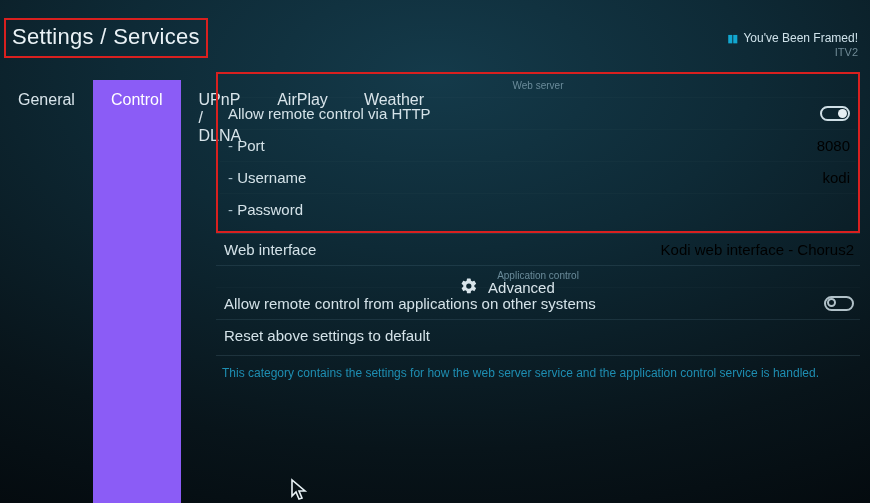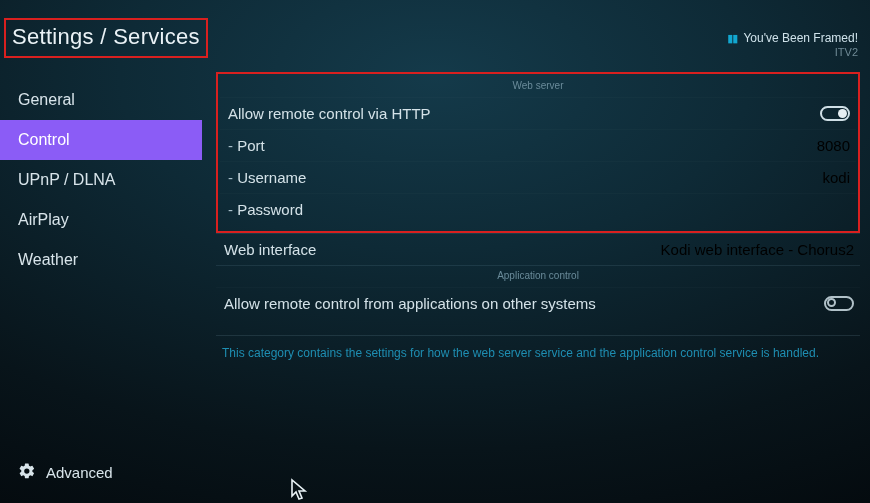--- a/index.html
+++ b/index.html
@@ -36,21 +36,21 @@
   }
   .now-playing { text-align: right; padding-top: 4px; }
   .np-line1 { font-size: 12px; color: #cfe2ea; display:flex; align-items:center; justify-content:flex-end; gap:4px; }
   .np-line2 { font-size: 11px; color: #6f8a96; margin-top:1px; }
   .pause-icon { color:#12a7d0; font-size:11px; letter-spacing:-1px; margin-right:2px; }
   .clock { font-size: 30px; font-weight: 300; color: #e8f1f5; letter-spacing: 1px; }
   .body-area { display: flex; height: 445px; }
   .sidebar {
     width: 202px;
     display: flex;
-    flex-direction: column;
+    flex-direction: row;
     padding-top: 22px;
   }
   .sidebar-item {
     padding: 11px 18px;
     font-size: 16px;
     color: #d8e4ea;
     cursor: pointer;
   }
   .sidebar-item.active { background: #8b5cf6; color: #fff; }
   .sidebar-spacer { flex: 1; }
@@ -93,21 +93,21 @@
     background:#e6eef2; right:1px; top:1px;
   }
   .toggle.off::after {
     content:""; position:absolute; width:9px; height:9px; border-radius:50%;
     background:transparent; border:2px solid #cfdfe6; left:1px; top:-0.5px;
     box-sizing:border-box;
   }
   .toggle.off { opacity:0.85; }
   .divider-top { border-top: 1px solid rgba(120,160,180,0.15); }
   .footer-hint {
-    margin-top: 16px;
+    margin-top: 4px;
     border-top: 1px solid rgba(120,160,180,0.18);
     padding: 10px 6px;
     font-size: 12px;
     color: #1e8eb2;
   }
   .cursor {
     position:absolute; left:290px; top:478px;
     pointer-events:none;
   }
   .cursor svg { width:20px; height:24px; }
@@ -173,20 +173,23 @@
       <span class="label">Web interface</span>
       <span class="value">Kodi web interface - Chorus2</span>
     </div>
 
     <div class="section-heading divider-top">Application control</div>
 
     <div class="row">
       <span class="label">Allow remote control from applications on other systems</span>
       <span class="toggle off"></span>
     </div>
+    <div class="row divider-top">
+      <span class="label">Reset above settings to default</span>
+    </div>
 
     <div class="footer-hint">This category contains the settings for how the web server service and the application control service is handled.</div>
   </div>
 </div>
 
 <div class="cursor">
   <svg viewBox="0 0 20 24">
       <path d="M2 2 L2 18 L6 14 L9 21 L12 20 L9 13 L15 13 Z" fill="none" stroke="#e8f1f5" stroke-width="1.6"></path>
     </svg>
 </div>

